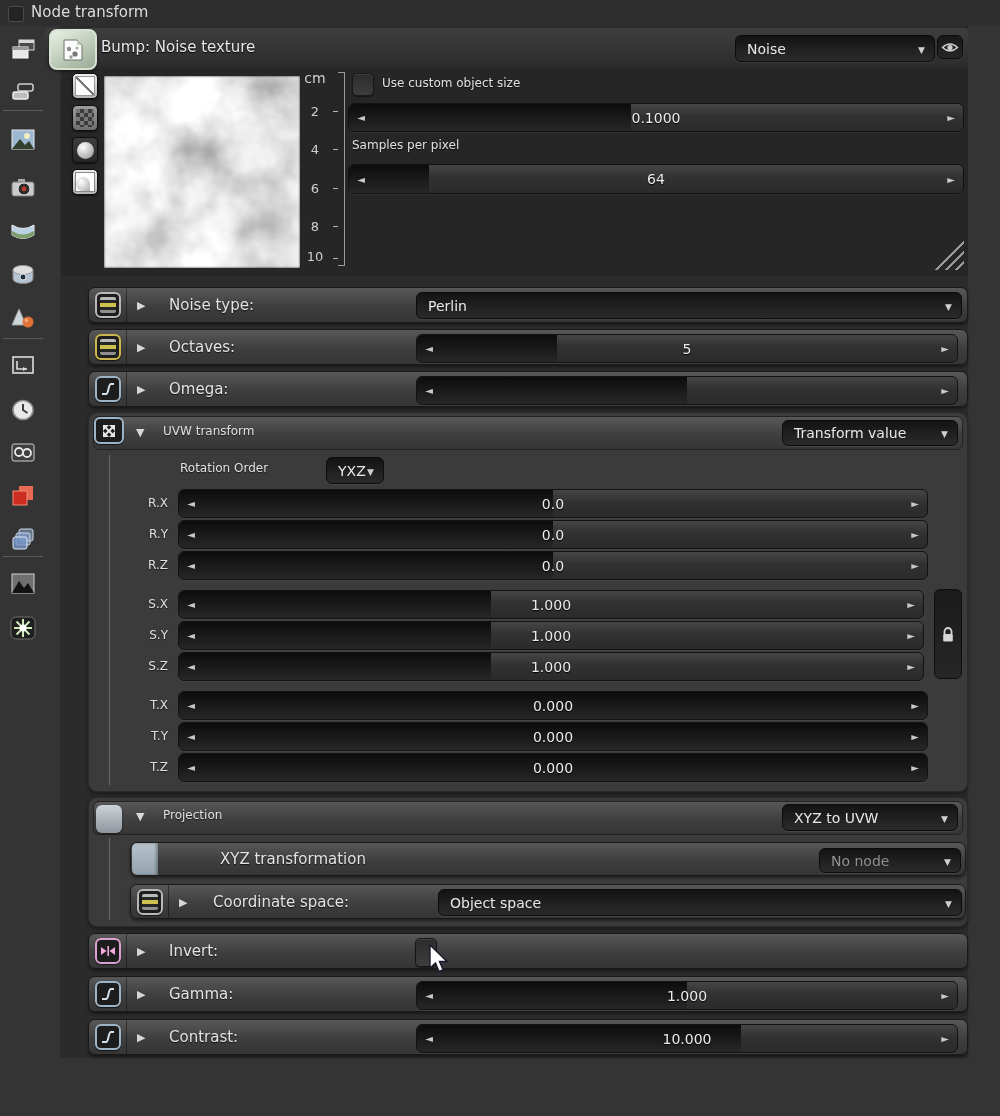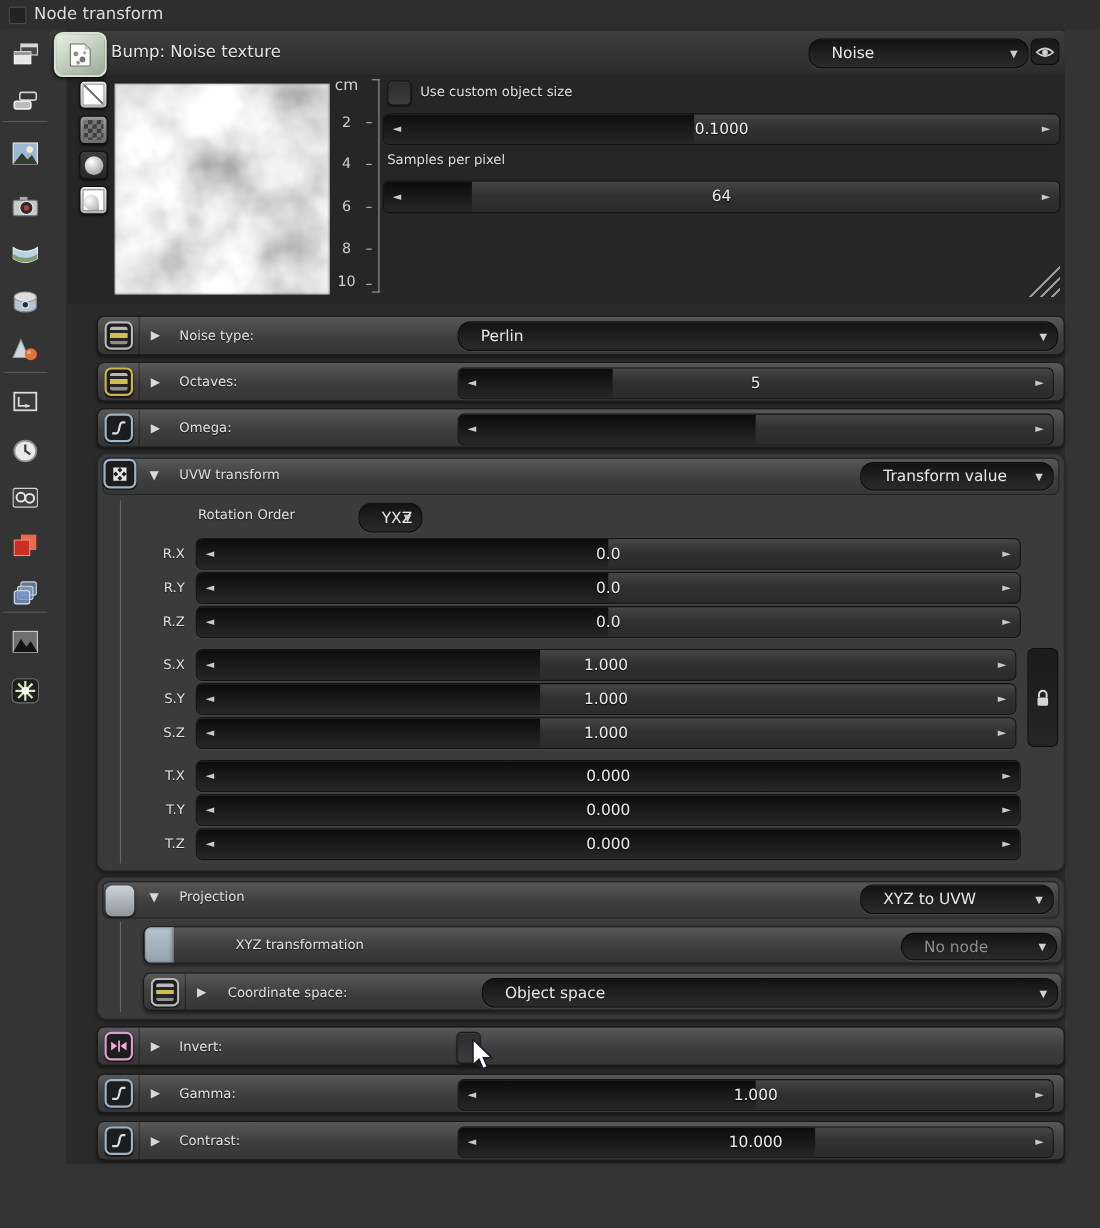--- a/index.html
+++ b/index.html
@@ -13,22 +13,22 @@
   .content{position:absolute;left:60px;top:26px;width:908px;height:1032px;background:#2b2b2b;}
   .preview-panel{position:absolute;left:62px;top:68px;width:906px;height:208px;background:#262626;}
   
   .hstrip{position:absolute;left:45px;top:28px;width:923px;height:38px;background:linear-gradient(180deg,#3e3e3e,#2d2d2d);border-radius:4px;}
   .node-icon{position:absolute;left:49px;top:29px;width:44px;height:37px;border-radius:8px;
              background:linear-gradient(150deg,#e9f1e5,#9aab95);border:2px solid #d7e2d2;
              display:flex;align-items:center;justify-content:center;box-shadow:0 1px 3px rgba(0,0,0,.6);}
   .htitle{position:absolute;left:101px;top:38px;font-size:15px;color:#e8e8e8;text-shadow:0 1px 1px #000;}
   
   .dropdown{position:absolute;background:linear-gradient(180deg,#131313,#222 60%,#2a2a2a);border:1px solid #0c0c0c;
-            border-radius:12px;box-shadow:0 1px 0 rgba(255,255,255,.07);color:#e8e8e8;font-size:14px;
-            display:flex;align-items:center;padding:0 20px;box-sizing:border-box;}
+            border-radius:6px;box-shadow:0 1px 0 rgba(255,255,255,.07);color:#e8e8e8;font-size:14px;
+            display:flex;align-items:center;padding:0 11px;box-sizing:border-box;}
   .dropdown .dd-caret{position:absolute;right:9px;top:56%;transform:translateY(-50%);font-size:9px;color:#cfcfcf;}
   .dropdown.dim{color:#8f8f8f;}
   
   .slider{position:absolute;background:linear-gradient(180deg,#464646,#313131 45%,#2b2b2b);border:1px solid #131313;
           border-radius:6px;overflow:hidden;box-shadow:0 1px 0 rgba(255,255,255,.05);}
   .slider .fill{position:absolute;left:0;top:0;bottom:0;background:linear-gradient(180deg,#0c0c0c,#1b1b1b 55%,#272727);}
   .slider .val{position:absolute;left:0;right:0;top:50%;transform:translateY(-50%);text-align:center;color:#ececec;
                font-size:14px;text-shadow:0 1px 1px #000;z-index:3;}
   .slider .arr{position:absolute;top:0;bottom:0;width:24px;display:flex;align-items:center;justify-content:center;
                color:#c9c9c9;font-size:10px;z-index:3;}
@@ -38,21 +38,21 @@
         border:1px solid #191919;border-radius:7px;box-shadow:0 2px 3px rgba(0,0,0,.45);box-sizing:border-box;}
   .icon-cell{position:absolute;left:0;top:0;bottom:0;width:37px;border-right:1px solid rgba(0,0,0,.4);
              display:flex;align-items:center;justify-content:center;}
   .mini{width:26px;height:26px;border-radius:6px;background:#1d1d1d;display:flex;align-items:center;justify-content:center;
         box-shadow:0 1px 1px rgba(0,0,0,.6);box-sizing:border-box;}
   .mini.silver{border:2px solid #b8b8b8}.mini.gold{border:2px solid #cdb54e}
   .mini.blue{border:2px solid #9db4c6}.mini.pink{border:2px solid #dba0cf}
   .bars{width:16px;height:16px;border-radius:2px;
         background:linear-gradient(180deg,#b9b9b9 0 3px,#262626 3px 6px,#cdc04e 6px 10px,#262626 10px 13px,#8f8f8f 13px 16px);}
   .disc{position:absolute;color:#d8d8d8;font-size:11px;top:50%;transform:translateY(-50%);}
-  .rlabel{position:absolute;color:#e3e3e3;font-size:12px;top:50%;transform:translateY(-50%);text-shadow:0 1px 1px rgba(0,0,0,.7);white-space:nowrap;}
+  .rlabel{position:absolute;color:#e3e3e3;font-size:15px;top:50%;transform:translateY(-50%);text-shadow:0 1px 1px rgba(0,0,0,.7);white-space:nowrap;margin-left:6px;}
   
   .group{position:absolute;left:88px;width:880px;background:#3b3b3b;border:1px solid #2b2b2b;border-radius:9px;
          box-shadow:0 2px 4px rgba(0,0,0,.4);box-sizing:border-box;}
   .ghead{position:absolute;left:4px;right:4px;top:3px;height:34px;background:linear-gradient(180deg,#585858,#3f3f3f 55%,#363636);
          border:1px solid #232323;border-radius:6px;box-sizing:border-box;}
   .glabel{position:absolute;color:#e0e0e0;font-size:12px;text-shadow:0 1px 1px rgba(0,0,0,.6);white-space:nowrap;}
   .connector{position:absolute;width:1px;background:rgba(160,160,160,.45);}
   
   .chk{position:absolute;background:linear-gradient(180deg,#2c2c2c,#3d3d3d);border:1px solid #171717;border-radius:5px;
        box-shadow:inset 0 1px 0 rgba(255,255,255,.09),0 1px 1px rgba(0,0,0,.5);}

